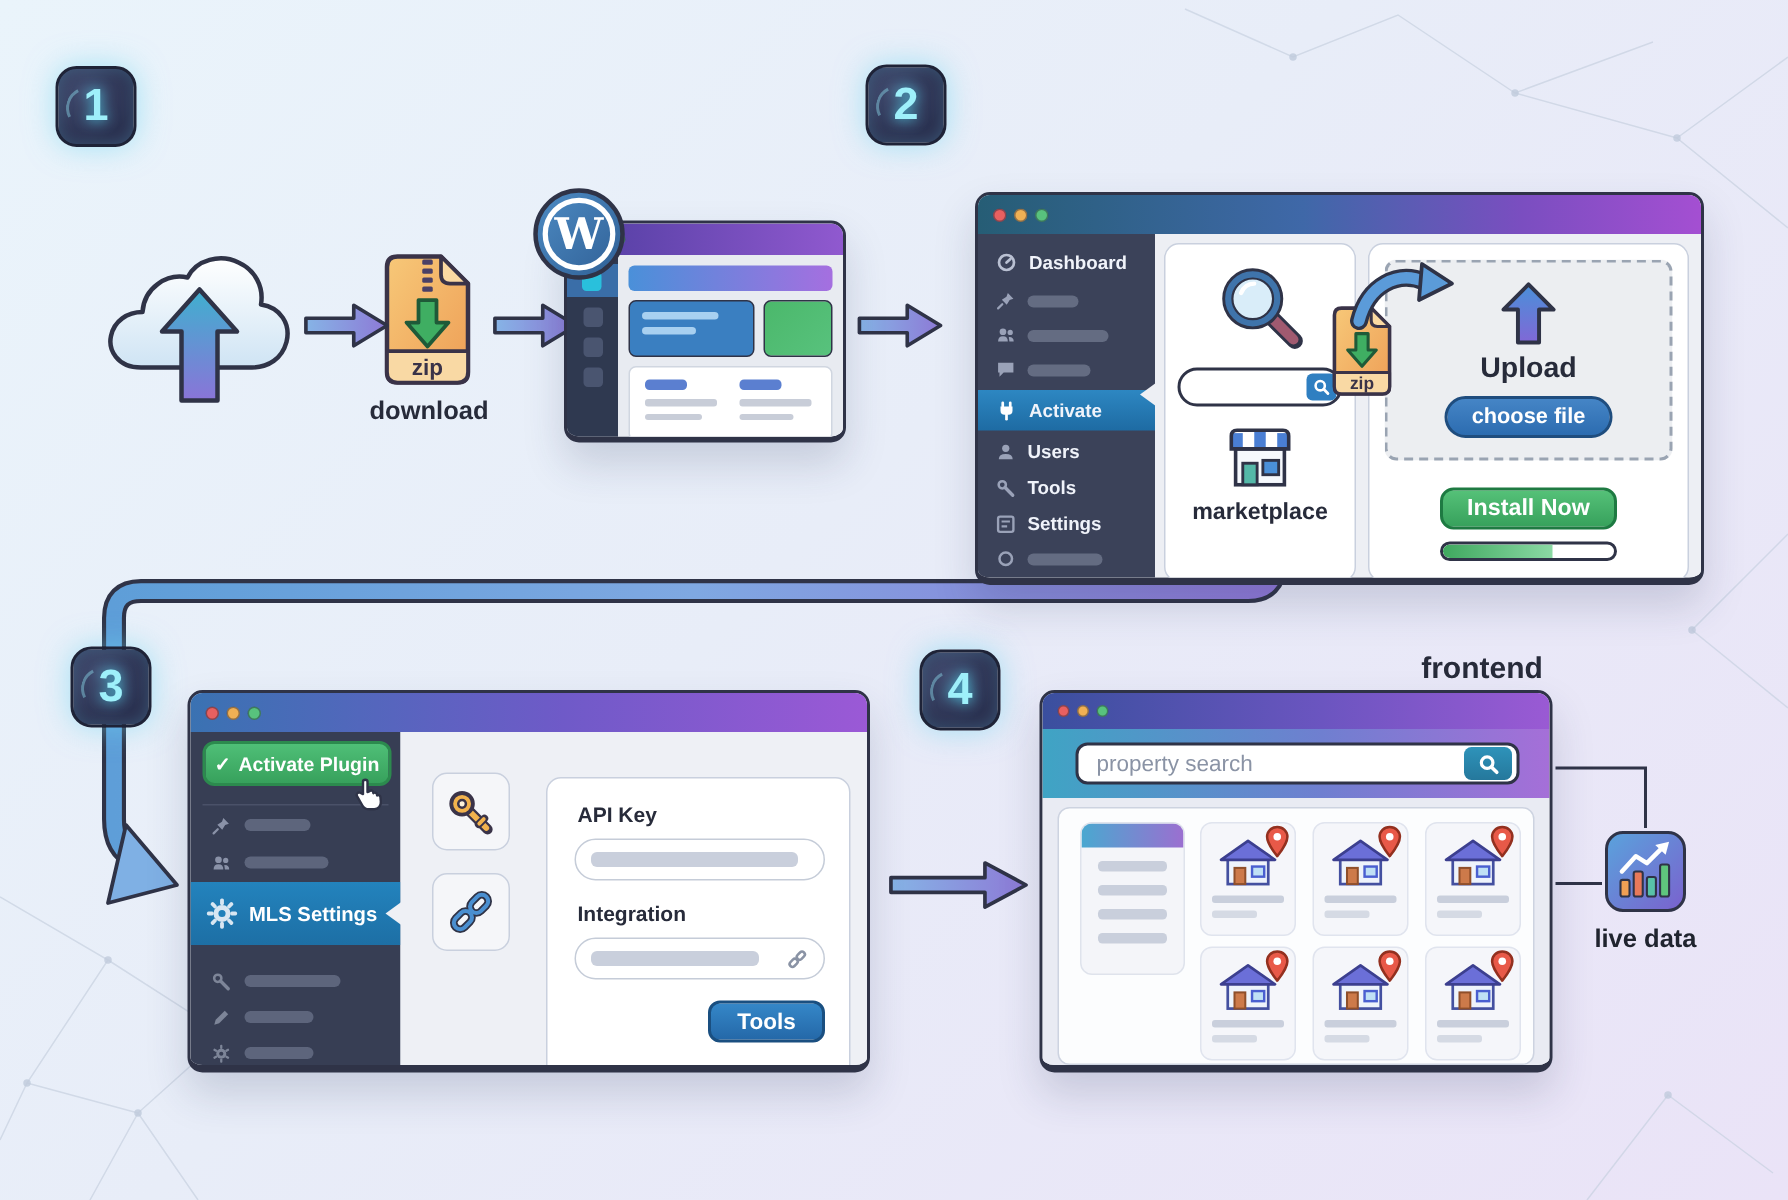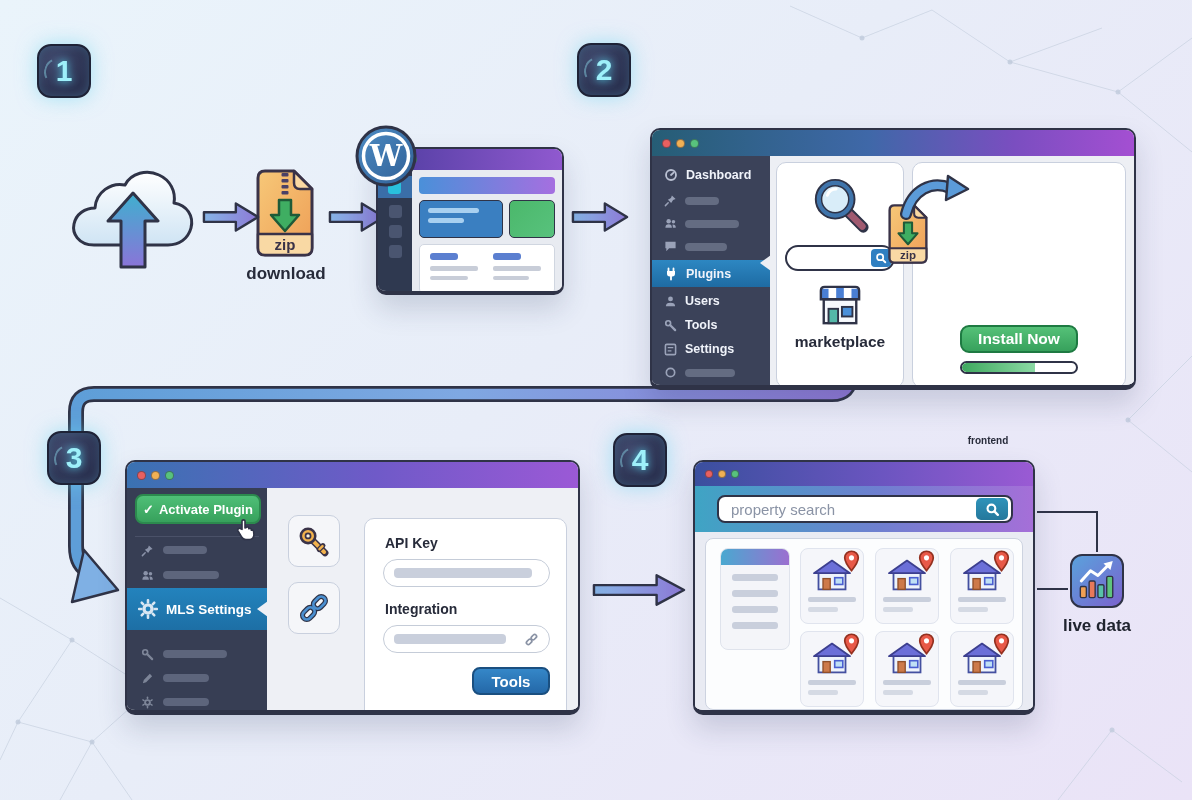--- a/index.html
+++ b/index.html
@@ -350,21 +350,21 @@
           <path d="M1.5 2 H12.5 V9 H5.5 L2.5 12 V9 H1.5 Z" fill="#9aa2b8"></path>
         </svg>
         <div class="pill" style="width:42px"></div>
       </div>
       <div class="s2row hl">
         <svg width="14" height="14" viewBox="0 0 14 14">
           <path d="M4.5 1.5 V4 M9.5 1.5 V4" stroke="#fff" stroke-width="1.8" stroke-linecap="round"></path>
           <path d="M3 4 H11 V6.8 Q11 9.5 8.2 9.5 H5.8 Q3 9.5 3 6.8 Z" fill="#fff"></path>
           <line x1="7" y1="9.5" x2="7" y2="12.5" stroke="#fff" stroke-width="1.8" stroke-linecap="round"></line>
         </svg>
-        <span>Plugins</span>
+        <span>Activate</span>
       </div>
       <div class="s2row" style="height:24px">
         <svg width="13" height="13" viewBox="0 0 14 14">
           <circle cx="7" cy="4.2" r="2.6" fill="#9aa2b8"></circle>
           <path d="M2 12 Q2 8.3 7 8.3 Q12 8.3 12 12 Z" fill="#9aa2b8"></path>
         </svg>
         <span>Users</span>
       </div>
       <div class="s2row" style="height:24px">
         <svg width="13" height="13" viewBox="0 0 14 14">
@@ -419,20 +419,27 @@
               <rect x="36" y="6" width="8" height="11"></rect>
           </g>
           <path d="M4 8 Q4 4 8 4 H40 Q44 4 44 8 V17 H4 Z" fill="none" stroke="#2f3347" stroke-width="2.5"></path>
           <rect x="12" y="27" width="10" height="15" fill="#54b8a8" stroke="#2f3347" stroke-width="2"></rect>
           <rect x="26" y="25" width="11" height="10" fill="#4a90d9" stroke="#2f3347" stroke-width="2"></rect>
         </svg>
         <div class="lbl" style="position:static;margin-top:6px;font-size:15.5px">marketplace</div>
       </div>
 
       <div class="card" style="left:142px;top:6px;width:214px;height:226px">
+        <div class="dropzone">
+          <svg style="margin:12px auto 0" width="40" height="44" viewBox="0 0 44 50">
+            <path d="M22 3 L41 22 H30 V47 H14 V22 H3 Z" fill="url(#gup)" stroke="#2f3347" stroke-width="3" stroke-linejoin="round"></path>
+          </svg>
+          <div class="upload-word">Upload</div>
+          <div class="btn-blue">choose file</div>
+        </div>
         <div class="btn-green">Install Now</div>
         <div class="progress">
           <div style="width: 64%;"></div>
         </div>
       </div>
     </div>
   </div>
 
   <svg class="abs topz" style="left:884px;top:202px" width="48" height="64" viewBox="0 0 70 94">
     <path d="M8 12 Q8 5 15 5 H44 L62 23 V82 Q62 89 55 89 H15 Q8 89 8 82 Z" fill="url(#gzip)" stroke="#3a3348" stroke-width="3.5" stroke-linejoin="round"></path>
@@ -573,21 +580,21 @@
         </div>
         <div class="save">Tools</div>
       </div>
     </div>
   </div>
 
   <svg class="flow-arrow" style="left:592px;top:571px" width="94" height="38" viewBox="0 0 96 38">
     <path d="M2 14 H66 V4 L94 19 L66 34 V24 H2 Z" fill="url(#garrow)" stroke="#2f3347" stroke-width="2.5" stroke-linejoin="round"></path>
   </svg>
 
-  <div class="lbl" style="left:938px;top:435px;width:100px;font-size:10px">frontend</div>
+  <div class="lbl" style="left:938px;top:435px;width:100px;font-size:20px">frontend</div>
 
   <div class="win" id="win4">
     <div class="titlebar">
       <div class="dots">
         <i class="dot-r" style="width:8px;height:8px"></i>
         <i class="dot-y" style="width:8px;height:8px"></i>
         <i class="dot-g" style="width:8px;height:8px"></i>
       </div>
     </div>
     <div class="hdr4">

